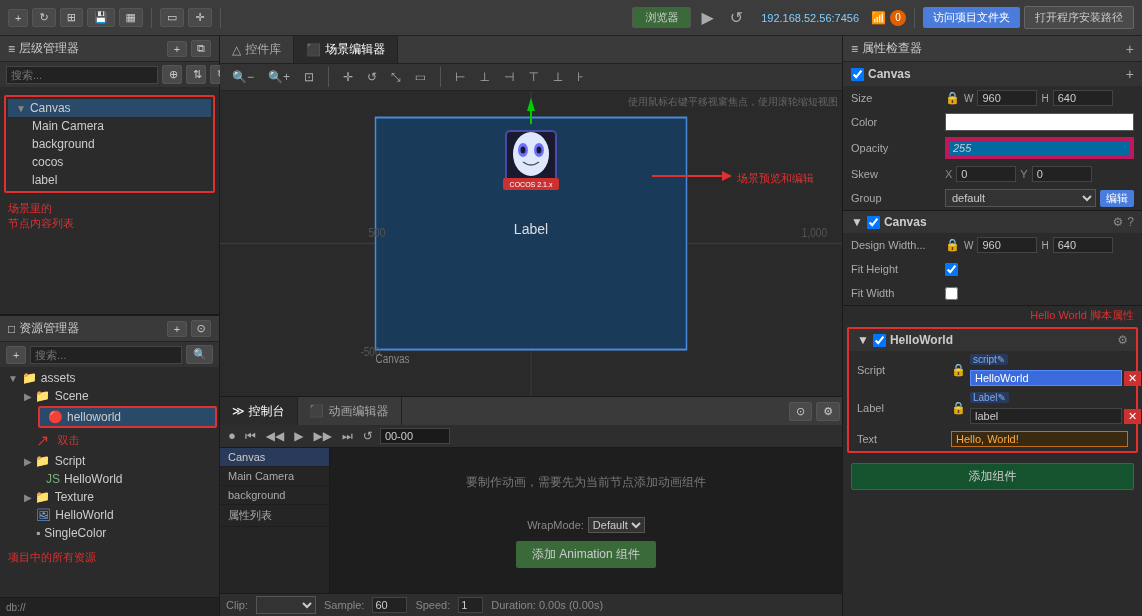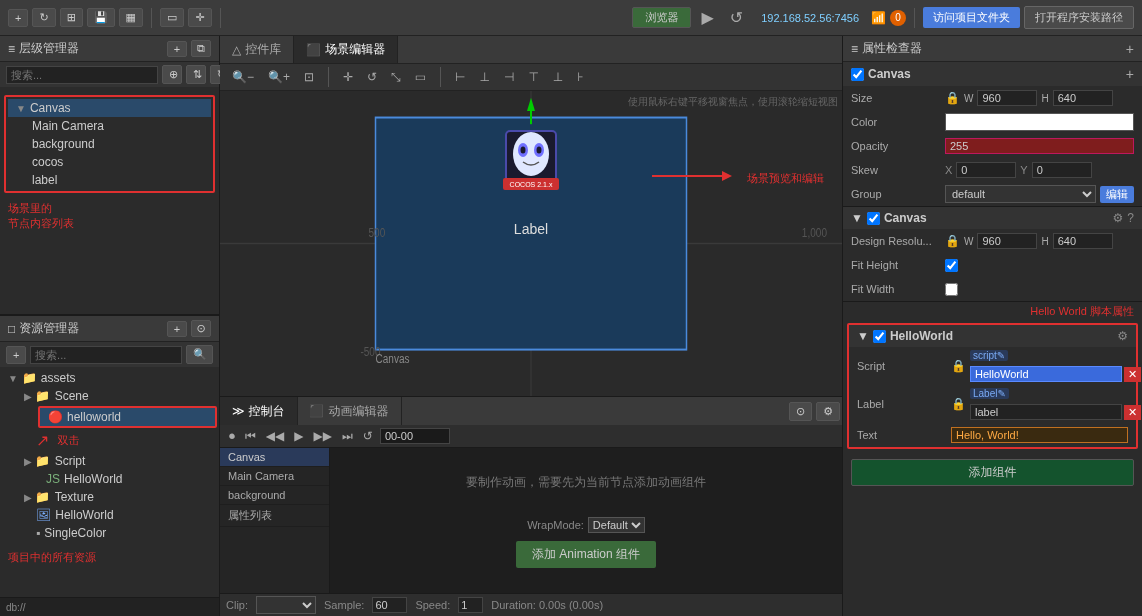--- a/index.html
+++ b/index.html
@@ -382,25 +382,26 @@
     .prop-input {
       background: #222;
       border: 1px solid #444;
       color: #ccc;
       padding: 1px 4px;
       font-size: 11px;
       width: 60px;
     }
     .prop-input-wide {
       width: 100%;
-      background: #7f1d1d;
-      border: 1px solid #be185d;
+      background: #0369a1;
+      border: 4px solid #be185d;
       color: #ccc;
       padding: 1px 4px;
       font-size: 11px;
+      font-style: italic;
     }
     .prop-color-swatch {
       width: 100%;
       height: 18px;
       background: white;
       border: 1px solid #555;
     }
     .prop-checkbox {
       cursor: pointer;
     }
@@ -712,21 +713,21 @@
 
           <rect x="2" y="52" width="56" height="12" rx="2" fill="#cc3030"></rect>
           <text x="30" y="61" text-anchor="middle" fill="white" font-size="7" font-family="Arial">COCOS 2.1.x</text>
         </svg>
       </div>
 
       <div style="position:absolute; top:130px; left:50%; transform:translateX(-50%); color:#ddd; font-size:14px;">Label</div>
 
       <div style="position:absolute; top:4px; right:4px; color:#666; font-size:10px;">使用鼠标右键平移视窗焦点，使用滚轮缩短视图</div>
 
-      <div style="position:absolute; top:80px; right:18px; color:#e03030; font-size:11px; display:flex; align-items:center; gap:4px;">
+      <div style="position:absolute; top:80px; right:28px; color:#e03030; font-size:11px; display:flex; align-items:center; gap:4px;">
         <span>场景预览和编辑</span>
       </div>
 
       <svg style="position:absolute; top:75px; right:110px;" width="80" height="20">
         <line x1="0" y1="10" x2="70" y2="10" stroke="#e03030" stroke-width="2"></line>
         <polygon points="70,5 80,10 70,15" fill="#e03030"></polygon>
       </svg>
     </div>
 
     <div class="bottom-center">
@@ -854,21 +855,21 @@
       <div class="prop-section-header">
         <span>▼</span>
         <input type="checkbox" checked="" style="">
         <span class="prop-section-title">Canvas</span>
         <div style="flex:1;"></div>
         <button class="gear-btn">⚙</button>
         <button class="gear-btn">?</button>
       </div>
 
       <div class="prop-row">
-        <span class="prop-label">Design Resolu...</span>
+        <span class="prop-label">Design Width...</span>
         <span class="lock-icon">🔒</span>
         <div class="prop-value">
           <span style="color:#aaa;font-size:10px;">W</span>
           <input type="text" class="prop-input" value="960" style="">
           <span style="color:#aaa;font-size:10px;">H</span>
           <input type="text" class="prop-input" value="640" style="">
         </div>
       </div>
 
       <div class="prop-row">

